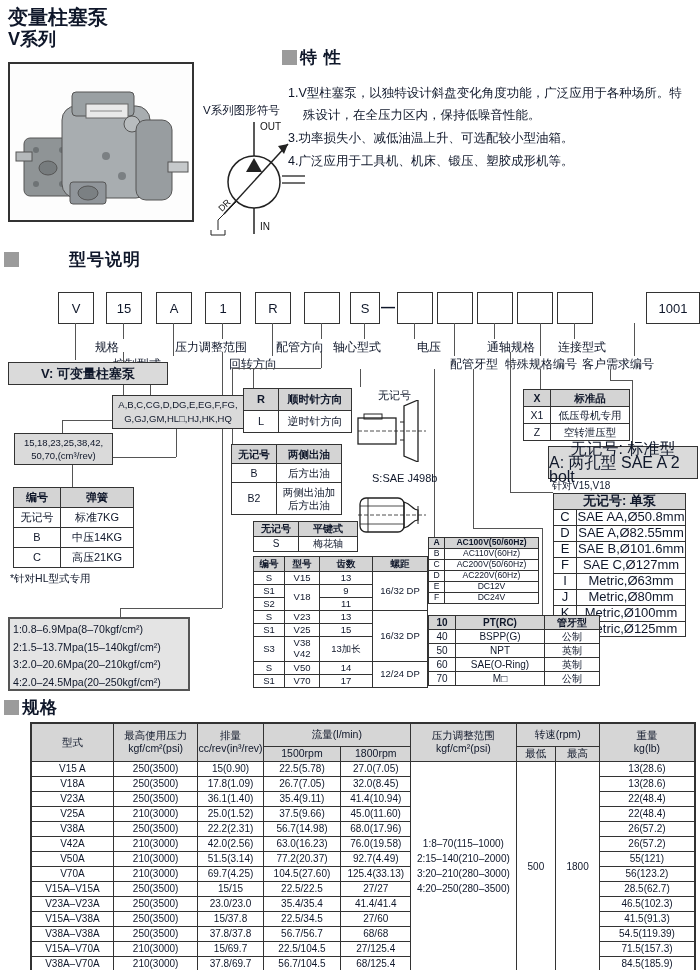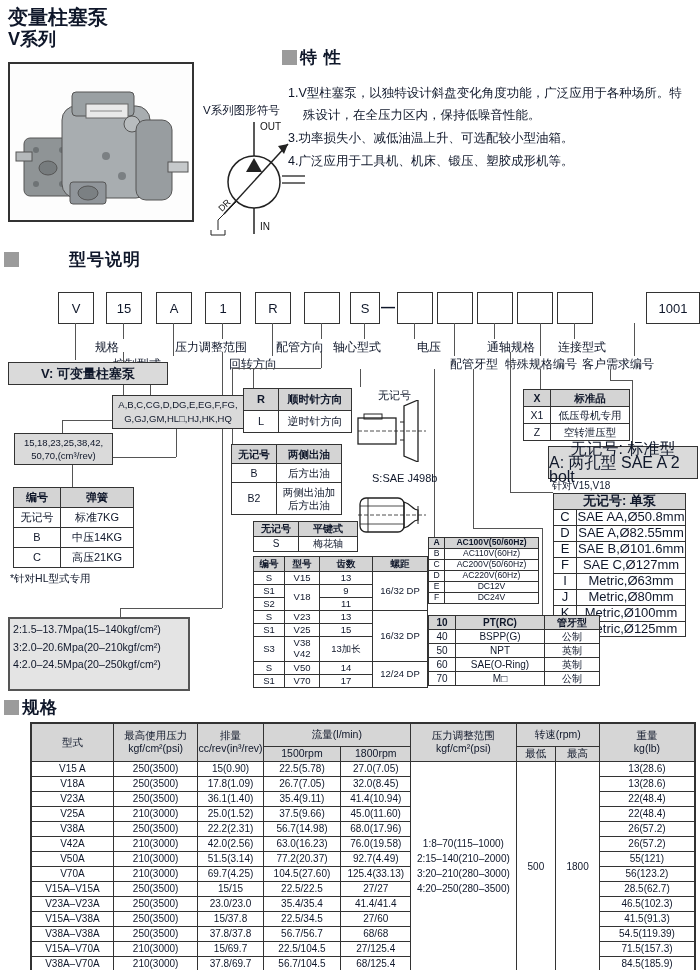--- a/index.html
+++ b/index.html
@@ -192,20 +192,21 @@
     <tr style="height:20px;">
           <td>C</td>
           <td>高压21KG</td>
         </tr>
   </tbody>
     </table>
   <div class="note" style="left:10px;top:572px;">*针对HL型式专用</div>
 
   <div class="abs" style="left:8px;top:617px;width:182px;height:74px;background:#e4e4e4;border:2px solid #555;
        font-size:10.6px;line-height:17.5px;padding:2px 3px;box-sizing:border-box;">
+    <div>1:0.8–6.9Mpa(8–70kgf/cm²)</div>
     <div>2:1.5–13.7Mpa(15–140kgf/cm²)</div>
     <div>3:2.0–20.6Mpa(20–210kgf/cm²)</div>
     <div>4:2.0–24.5Mpa(20–250kgf/cm²)</div>
   </div>
 
   <table class="mt" style="left:243px;top:388px;font-size:11px;">
     <tbody>
         <tr class="hd" style="height:22px;">
       <td style="width:34px;">R</td>
       <td style="width:72px;">顺时针方向</td>

